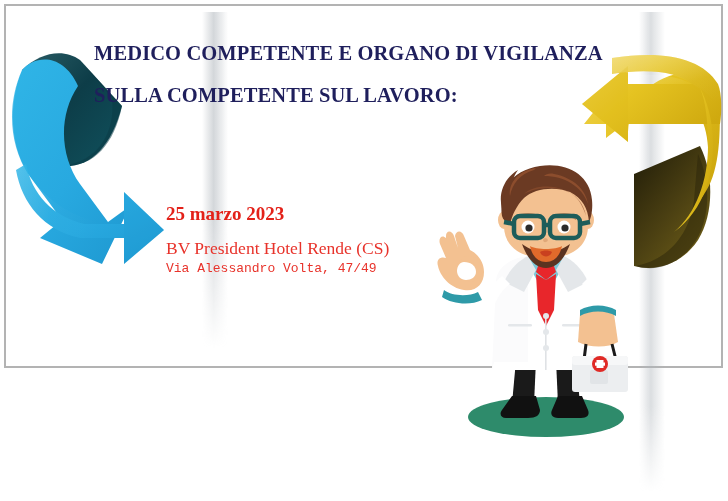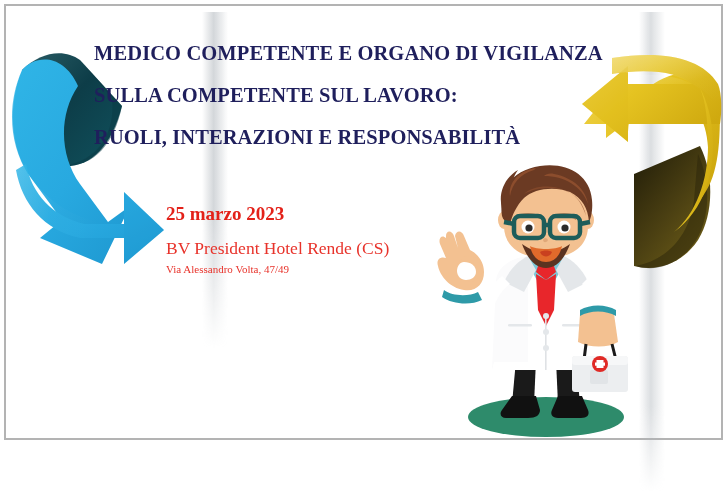--- a/index.html
+++ b/index.html
@@ -1,19 +1,19 @@
 <!DOCTYPE html>
 <html><head>
 <meta charset="utf-8">
 <style>
   html,body{margin:0;padding:0;background:#ffffff;}
   body{width:728px;height:501px;overflow:hidden;font-family:"Liberation Serif",serif;}
 
   .slide{position:relative;width:728px;height:501px;background:#ffffff;box-sizing:border-box;}
-  .frame{position:absolute;left:4px;top:4px;width:719px;height:436px;border:2px solid #b3b3b3;box-sizing:border-box;background:#ffffff;}
+  .frame{position:absolute;left:4px;top:4px;width:719px;height:364px;border:2px solid #b3b3b3;box-sizing:border-box;background:#ffffff;}
 
   
   .fold{position:absolute;pointer-events:none;}
   .fold-left{left:196px;top:6px;width:26px;height:336px;
     background:linear-gradient(to right,rgba(255,255,255,0) 0%,rgba(176,182,188,.55) 45%,rgba(255,255,255,0) 100%);
     -webkit-mask-image:linear-gradient(to bottom,#000 0%,#000 60%,transparent 100%);
             mask-image:linear-gradient(to bottom,#000 0%,#000 60%,transparent 100%);}
   .fold-right{left:633px;top:6px;width:26px;height:480px;
     background:linear-gradient(to right,rgba(255,255,255,0) 0%,rgba(176,182,188,.45) 45%,rgba(255,255,255,0) 100%);
     -webkit-mask-image:linear-gradient(to bottom,#000 0%,#000 82%,transparent 100%);
@@ -24,21 +24,21 @@
   #yellow-arrow{left:566px;top:22px;}
   #doctor{left:418px;top:158px;}
 
   .title-block{position:absolute;left:88px;top:26px;width:512px;}
   .title-line{color:#1f1f5c;font-weight:bold;font-size:20.5px;line-height:42px;letter-spacing:.1px;
     white-space:nowrap;font-family:"Liberation Serif",serif;}
 
   .info-block{position:absolute;left:160px;top:196px;}
   .info-date{color:#e32119;font-weight:bold;font-size:19px;line-height:24px;font-family:"Liberation Serif",serif;}
   .info-venue{color:#e8332b;font-size:17.5px;line-height:24px;margin-top:10px;font-family:"Liberation Serif",serif;}
-  .info-address{color:#e8332b;font-size:11px;line-height:16px;margin-top:1px;font-family:Liberation Serif, serif;}
+  .info-address{color:#e8332b;font-size:13px;line-height:16px;margin-top:1px;font-family:Liberation Mono, monospace;}
 </style>
 </head>
 <body>
 
 <div class="slide">
   <div class="frame">
 
     <div class="fold fold-left"></div>
     <div class="fold fold-right"></div>
 
@@ -230,21 +230,20 @@
 
         <path d="M98,80 C104,96 112,104 122,104 C132,104 140,96 146,80 C138,86 130,88 122,88 C114,88 106,86 98,80 Z" fill="#5c3320"></path>
         <path d="M106,82 C112,86 132,86 138,82 C136,92 130,98 122,98 C114,98 108,92 106,82 Z" fill="#e06a2b"></path>
         <path d="M116,88 C119,86 125,86 128,88 C126,94 118,94 116,88 Z" fill="#c9401f"></path>
       </svg>
     </div>
 
     <div class="title-block">
       <div class="title-line">MEDICO COMPETENTE E ORGANO DI VIGILANZA</div>
       <div class="title-line">SULLA COMPETENTE SUL LAVORO:</div>
-      <div class="title-line">RUOLI, INTERAZIONI E RESPONSABILITÀ</div>
     </div>
 
     <div class="info-block">
       <div class="info-date">25 marzo 2023</div>
       <div class="info-venue">BV President Hotel Rende (CS)</div>
       <div class="info-address">Via Alessandro Volta, 47/49</div>
     </div>
 
   </div>
 </div>

